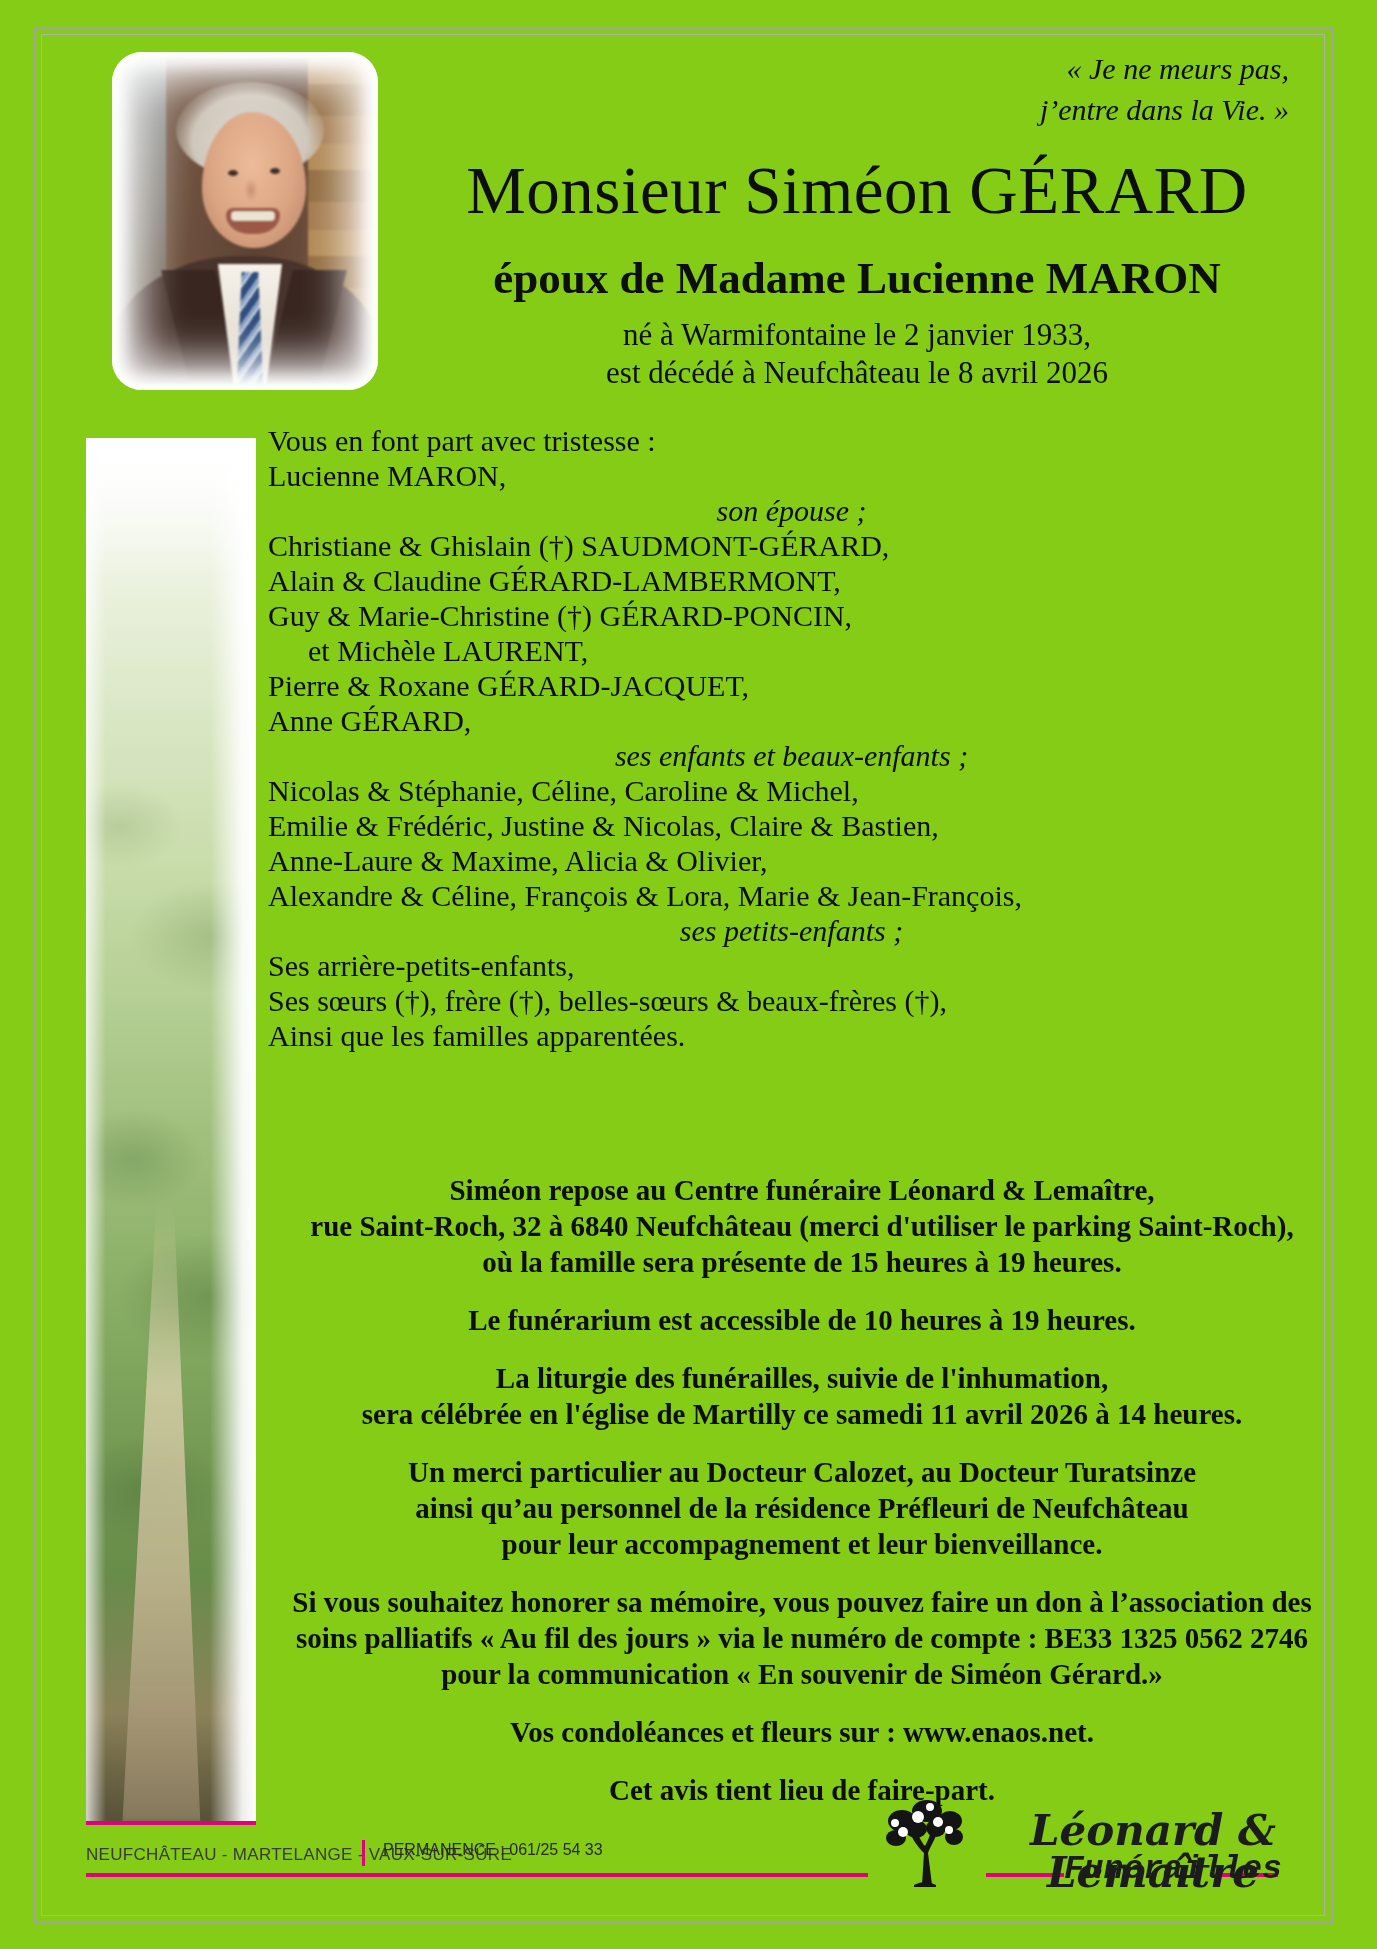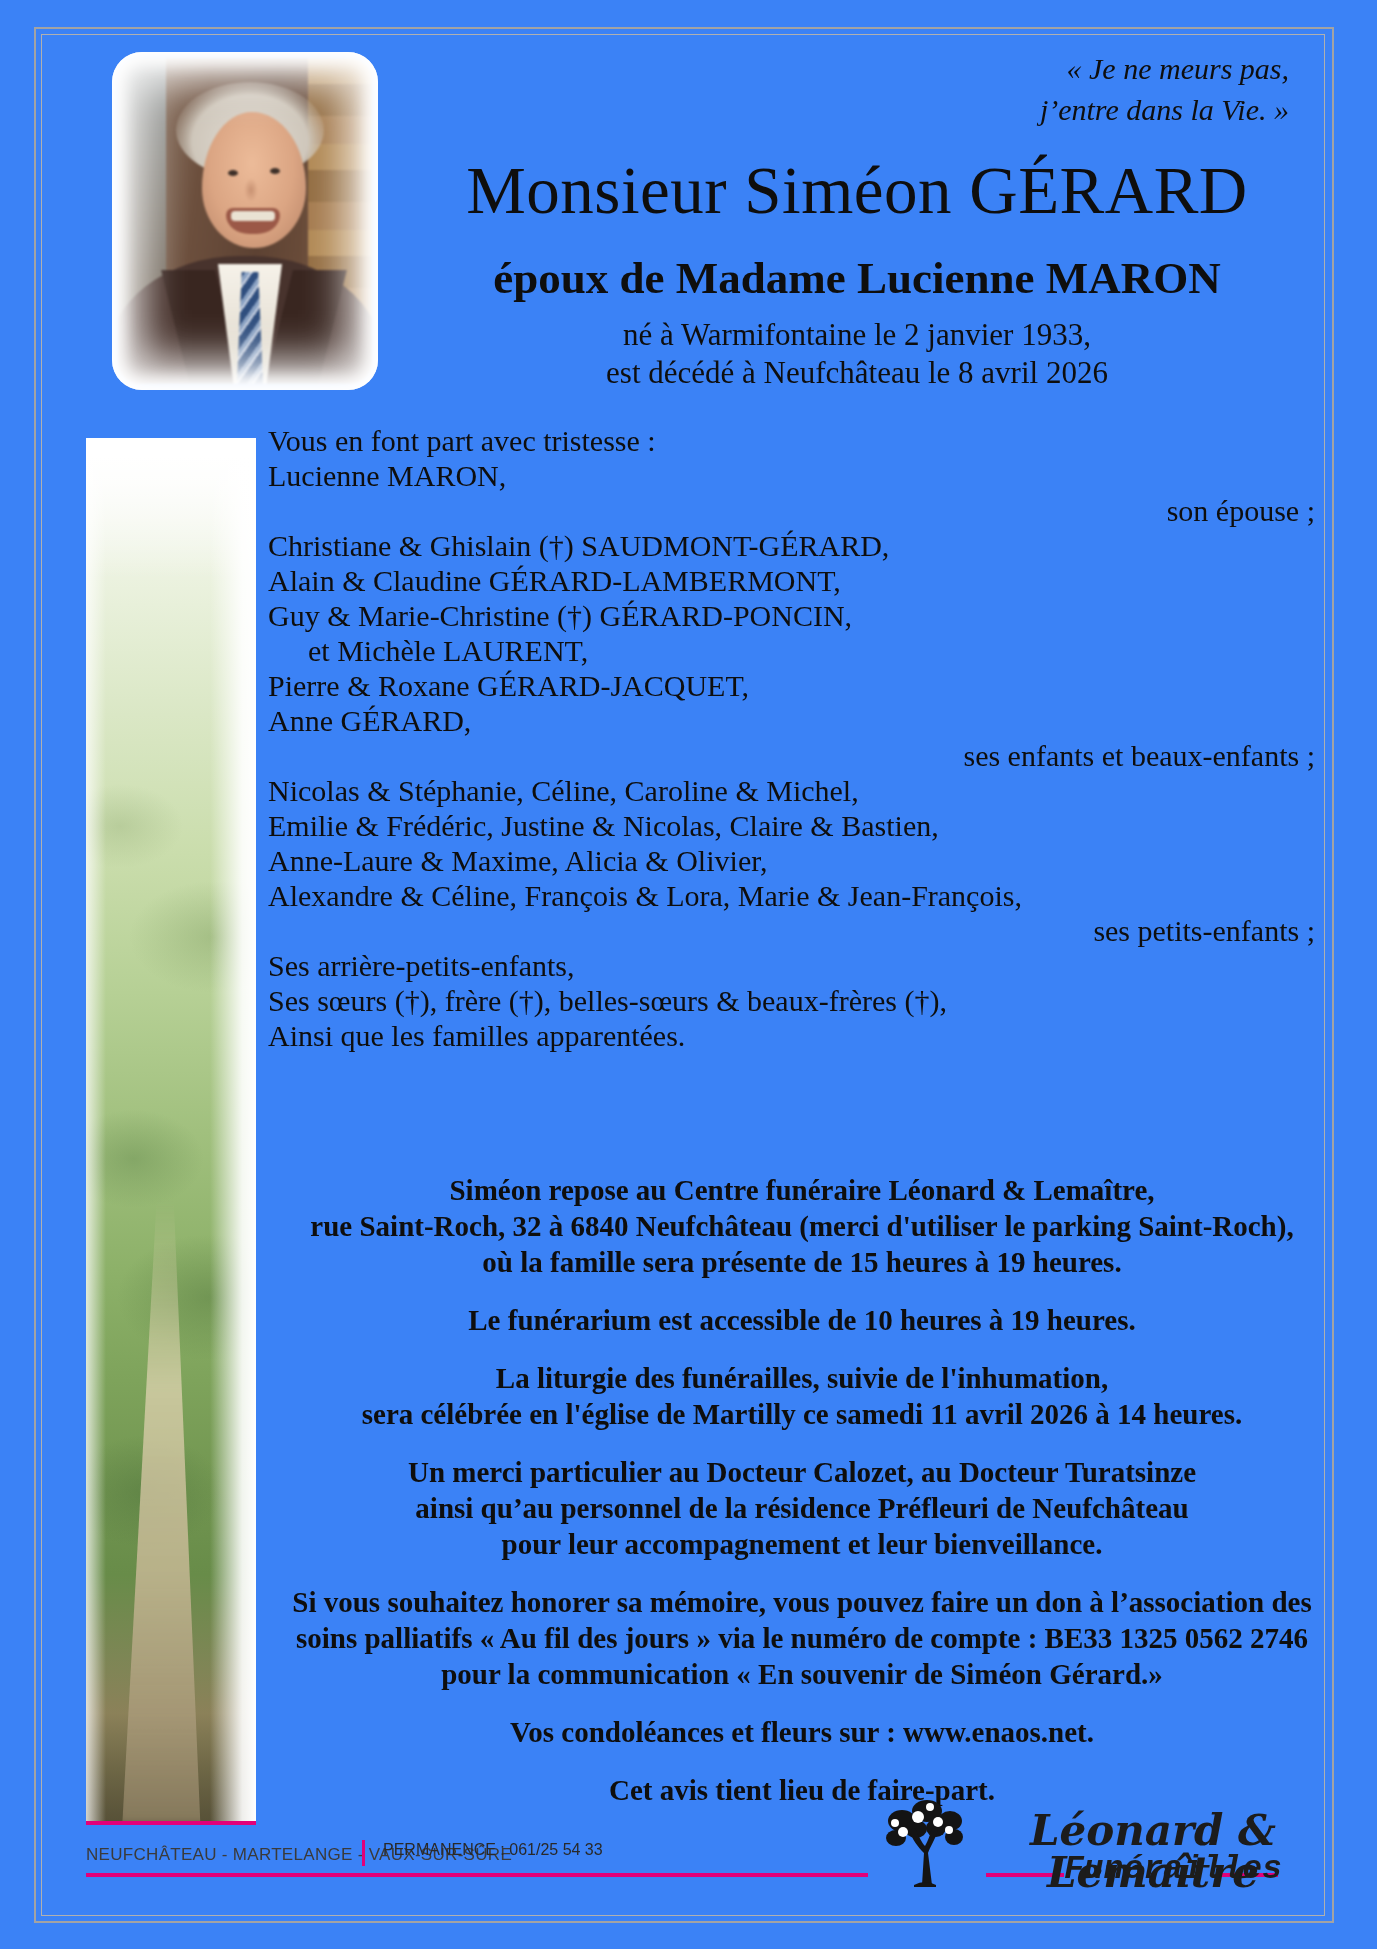--- a/index.html
+++ b/index.html
@@ -1,16 +1,16 @@
 <!DOCTYPE html>
 <html><head>
 <meta charset="utf-8">
 <style>
   html,body{margin:0;padding:0;background:#fff;}
-  .page{position:relative;width:1377px;height:1949px;background:#3b82f6;overflow:hidden;
+  .page{position:relative;width:1377px;height:1949px;background:#84cc16;overflow:hidden;
         font-family:"Liberation Serif",serif;color:#0e0e0e;}
 
   
   .border-outer{position:absolute;left:34px;top:27px;right:43px;bottom:26px;border:2px solid #a3a3a3;}
   .border-inner{position:absolute;left:41px;top:34px;right:52px;bottom:33px;border:1px solid #b0b0b0;}
 
   
   .quote{position:absolute;top:48px;right:88px;text-align:right;font-style:italic;
          font-size:30px;line-height:41px;}
 
@@ -79,21 +79,21 @@
   .strip-fade-top{left:0;right:0;top:0;height:140px;
     background:linear-gradient(180deg,#fff 12%,rgba(255,255,255,0) 100%);}
   .strip-fade-right{top:0;bottom:0;right:0;width:46px;
     background:linear-gradient(90deg,rgba(255,255,255,0) 0%,rgba(255,255,255,.9) 70%,#fff 100%);}
   .strip-fade-left{top:0;bottom:0;left:0;width:20px;
     background:linear-gradient(270deg,rgba(255,255,255,0) 0%,rgba(255,255,255,.75) 100%);}
 
   
   .names{position:absolute;left:268px;right:62px;top:423px;font-size:30px;line-height:35px;}
   .names p{margin:0;}
-  .rel-label{text-align:right;}
+  .rel-label{text-align:center;font-style:italic;}
   .gap{margin-top:13px;}
   .gap-sm{margin-top:11px;}
   .indent{padding-left:40px;}
 
   
   .details{position:absolute;left:255px;right:28px;top:1172px;text-align:center;
            font-weight:bold;font-size:29px;line-height:36px;}
   .details p{margin:0 0 22px 0;}
 
   

